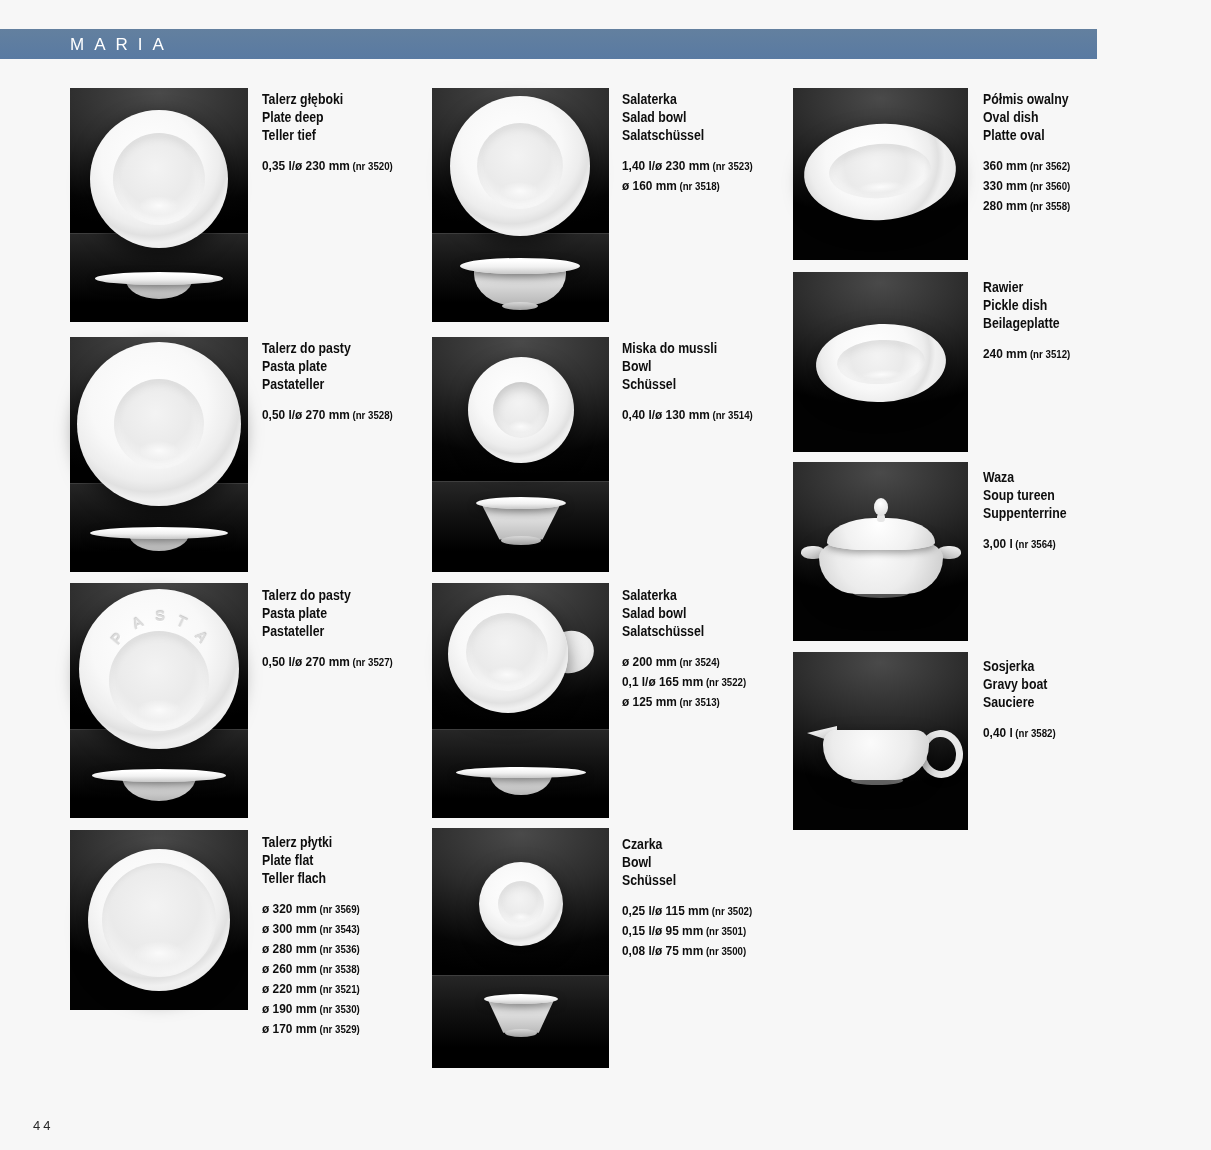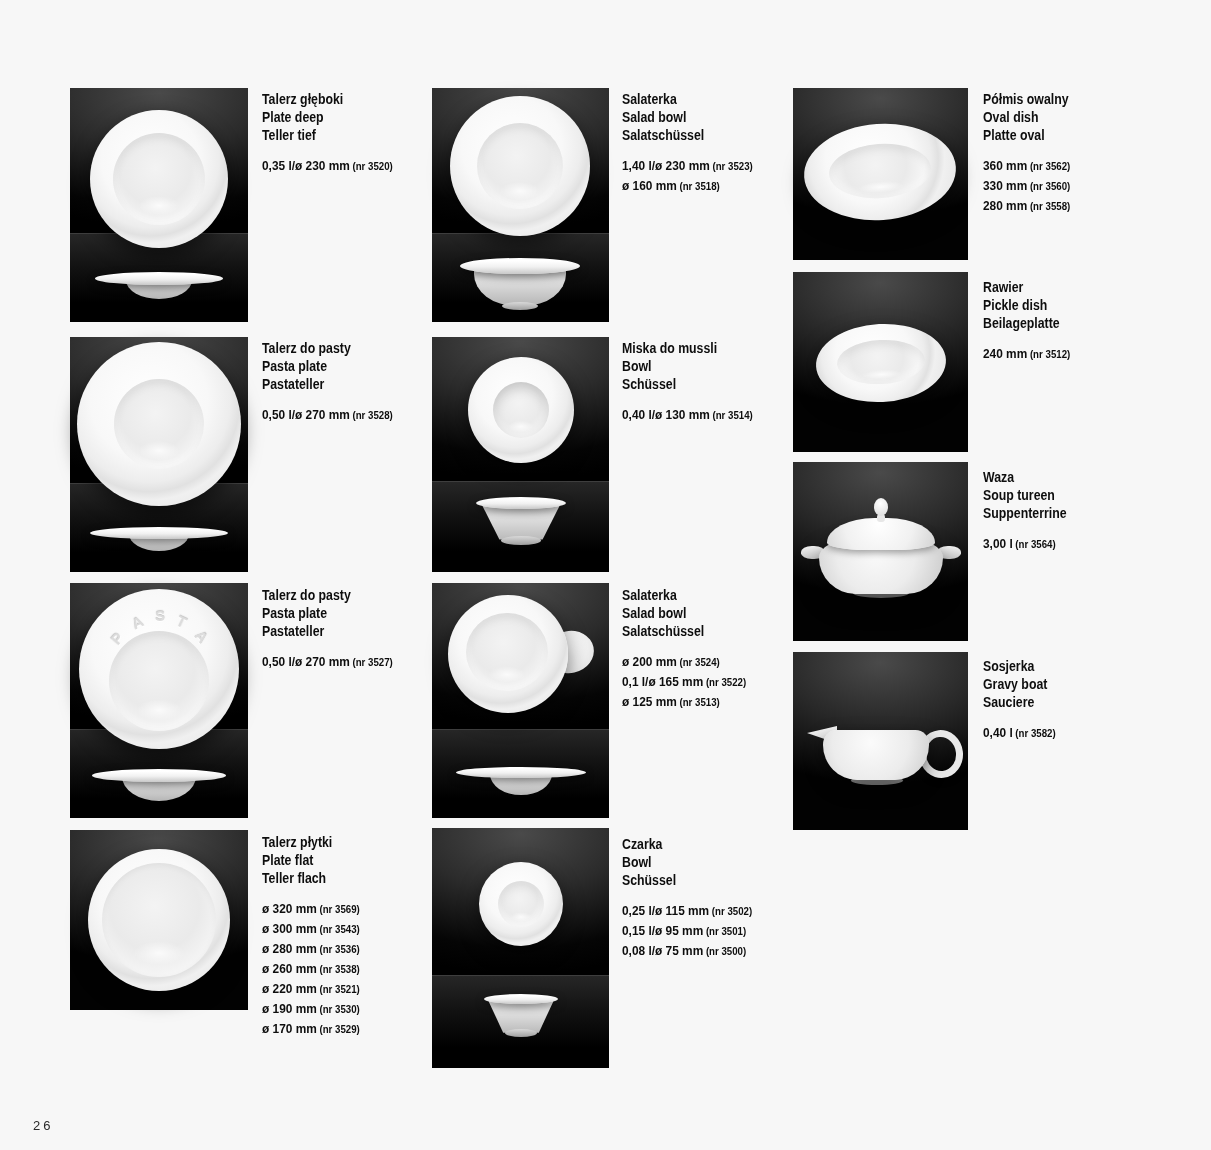--- a/index.html
+++ b/index.html
@@ -137,20 +137,23 @@
   
   #tx1{left:262px;top:90px}  #tx2{left:262px;top:339px}  #tx3{left:262px;top:586px}  #tx4{left:262px;top:833px}
   #tx5{left:622px;top:90px}  #tx6{left:622px;top:339px}  #tx7{left:622px;top:586px}  #tx8{left:622px;top:835px}
   #tx9{left:983px;top:90px}  #tx10{left:983px;top:278px} #tx11{left:983px;top:468px} #tx12{left:983px;top:657px}
 </style>
 </head>
 <body>
 
 <div class="page">
 
+  <div class="header-bar">
+    <div class="header-title">MARIA</div>
+  </div>
 
   <div class="ph" id="ph1">
     <div class="seg-t"></div>
     <div class="seg-b"></div>
     <div class="face"></div>
     <div class="well"></div>
     <div class="bowl"></div>
     <div class="rim"></div>
   </div>
   <div class="prod-text" id="tx1">
@@ -353,15 +356,15 @@
   </div>
   <div class="prod-text" id="tx12">
     <div class="pname">Sosjerka</div>
     <div class="pname">Gravy boat</div>
     <div class="pname">Sauciere</div>
     <div class="psizes">
       <div class="psize-line"><span>0,40 l</span><span class="nr">(nr 3582)</span></div>
     </div>
   </div>
 
-  <div class="page-number">26</div>
+  <div class="page-number">44</div>
 
 </div>
 
 </body></html>

